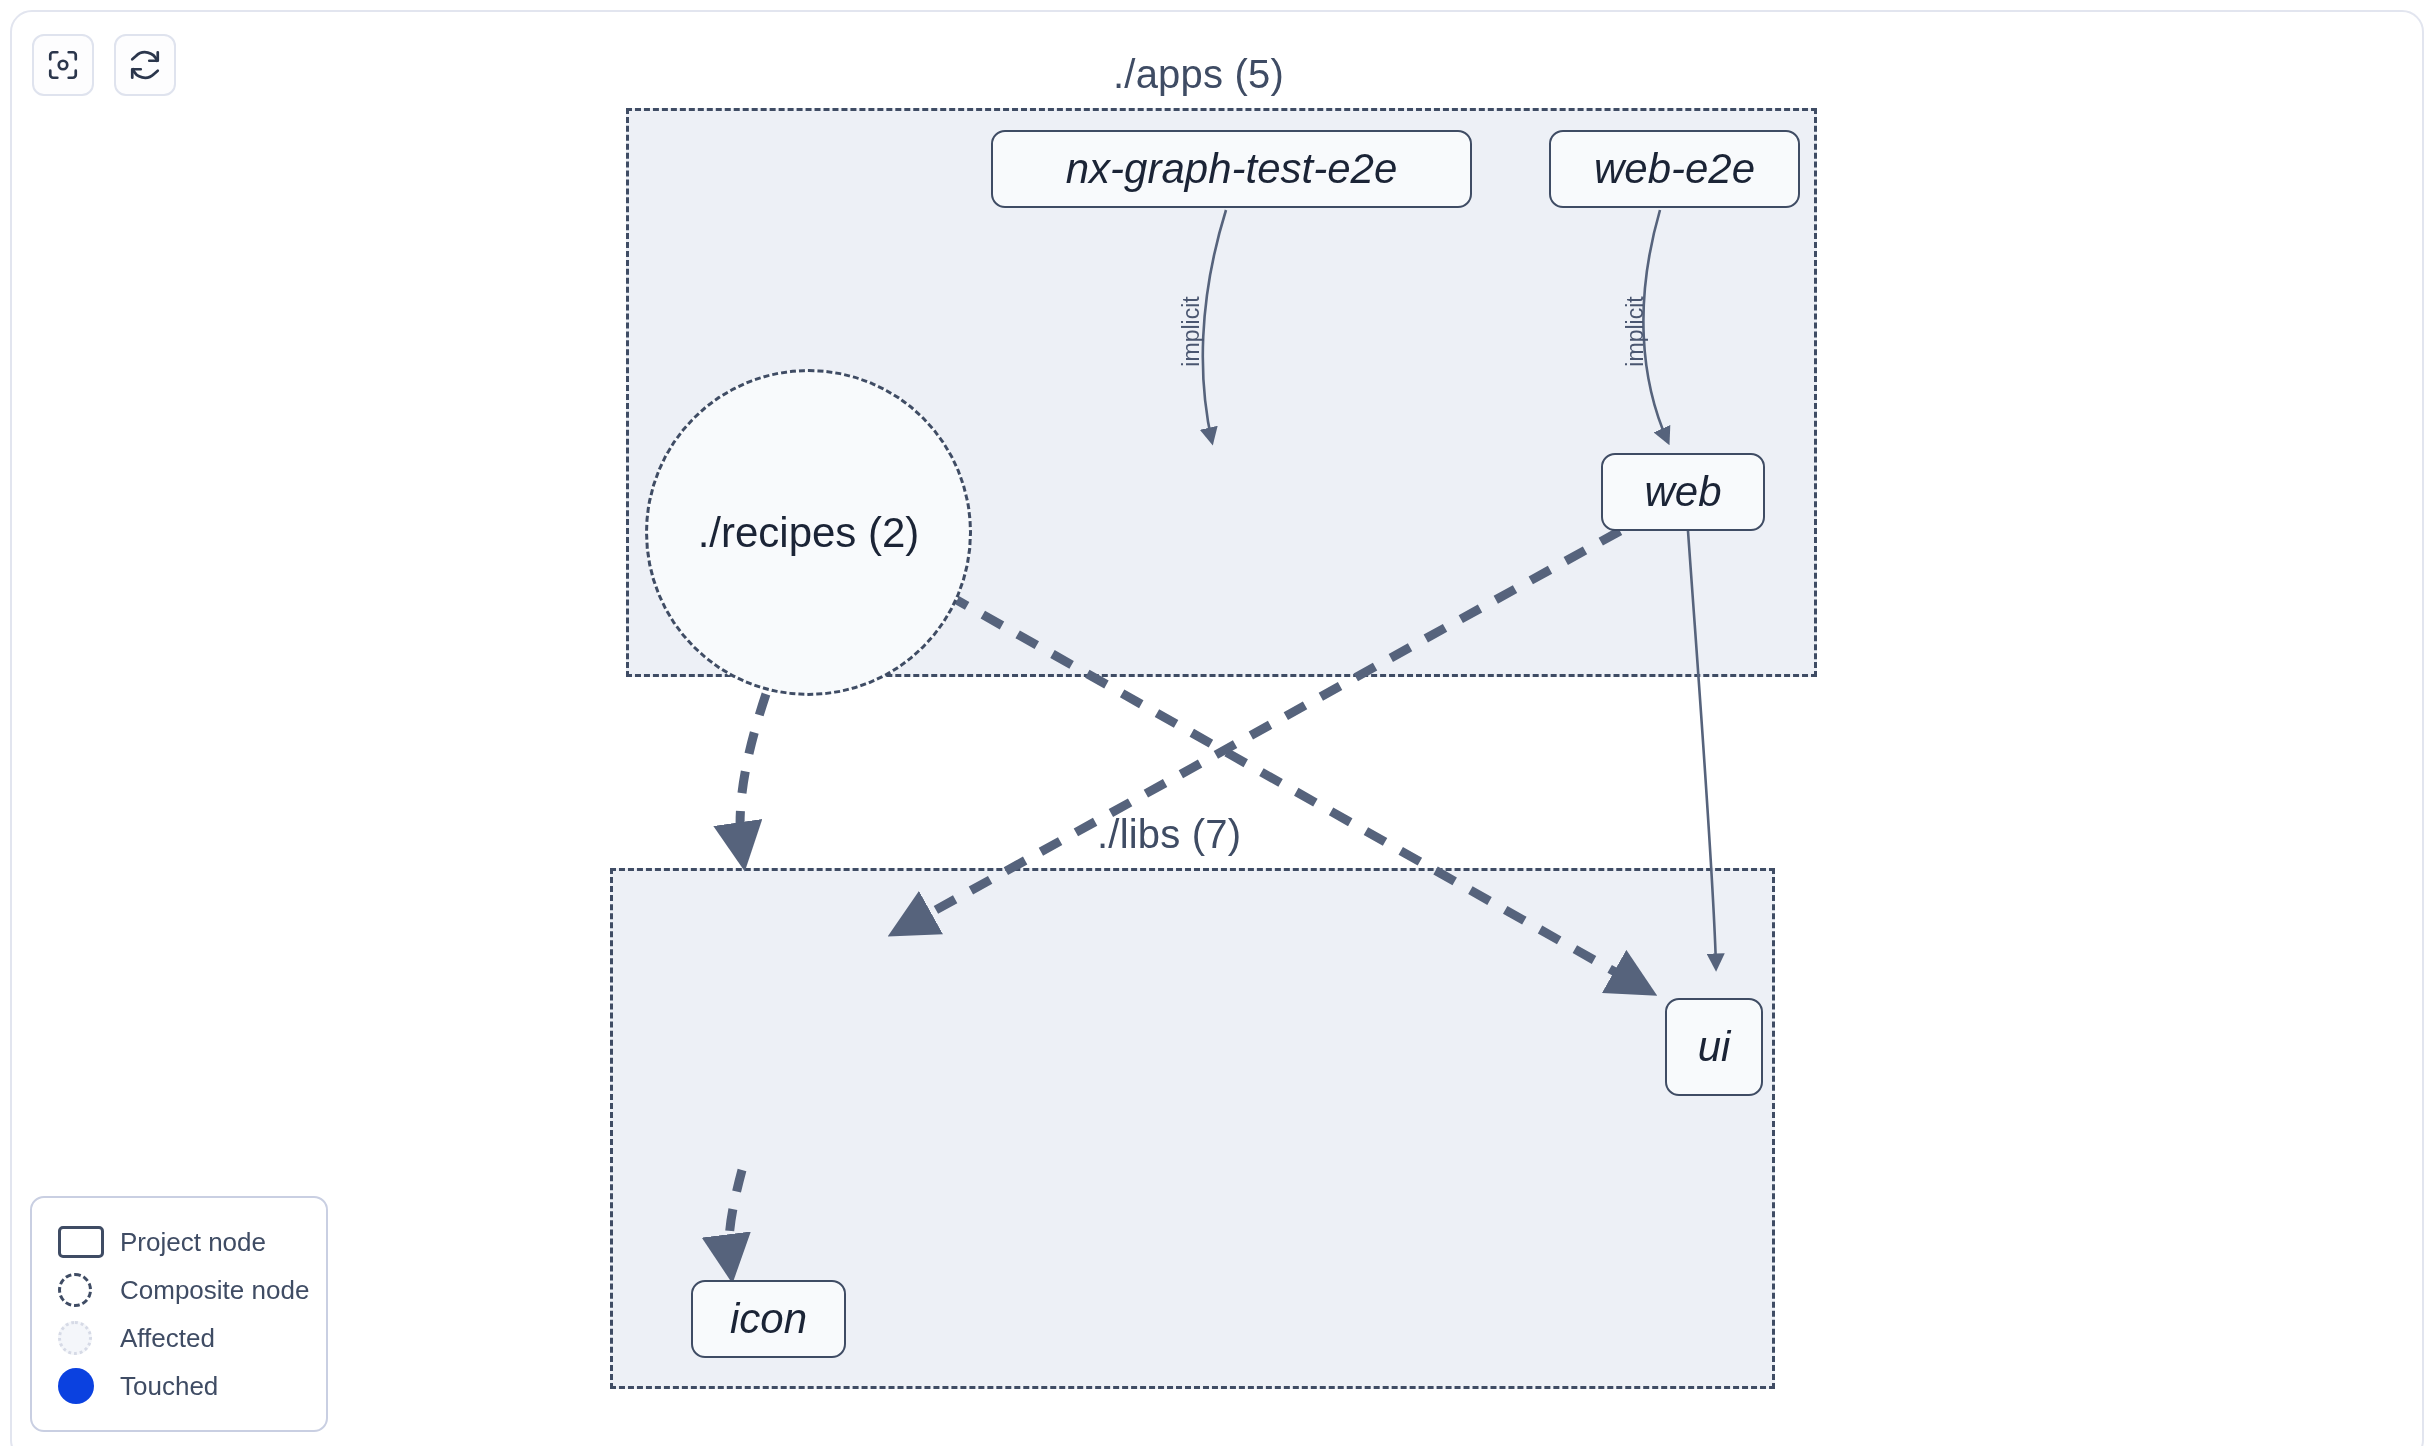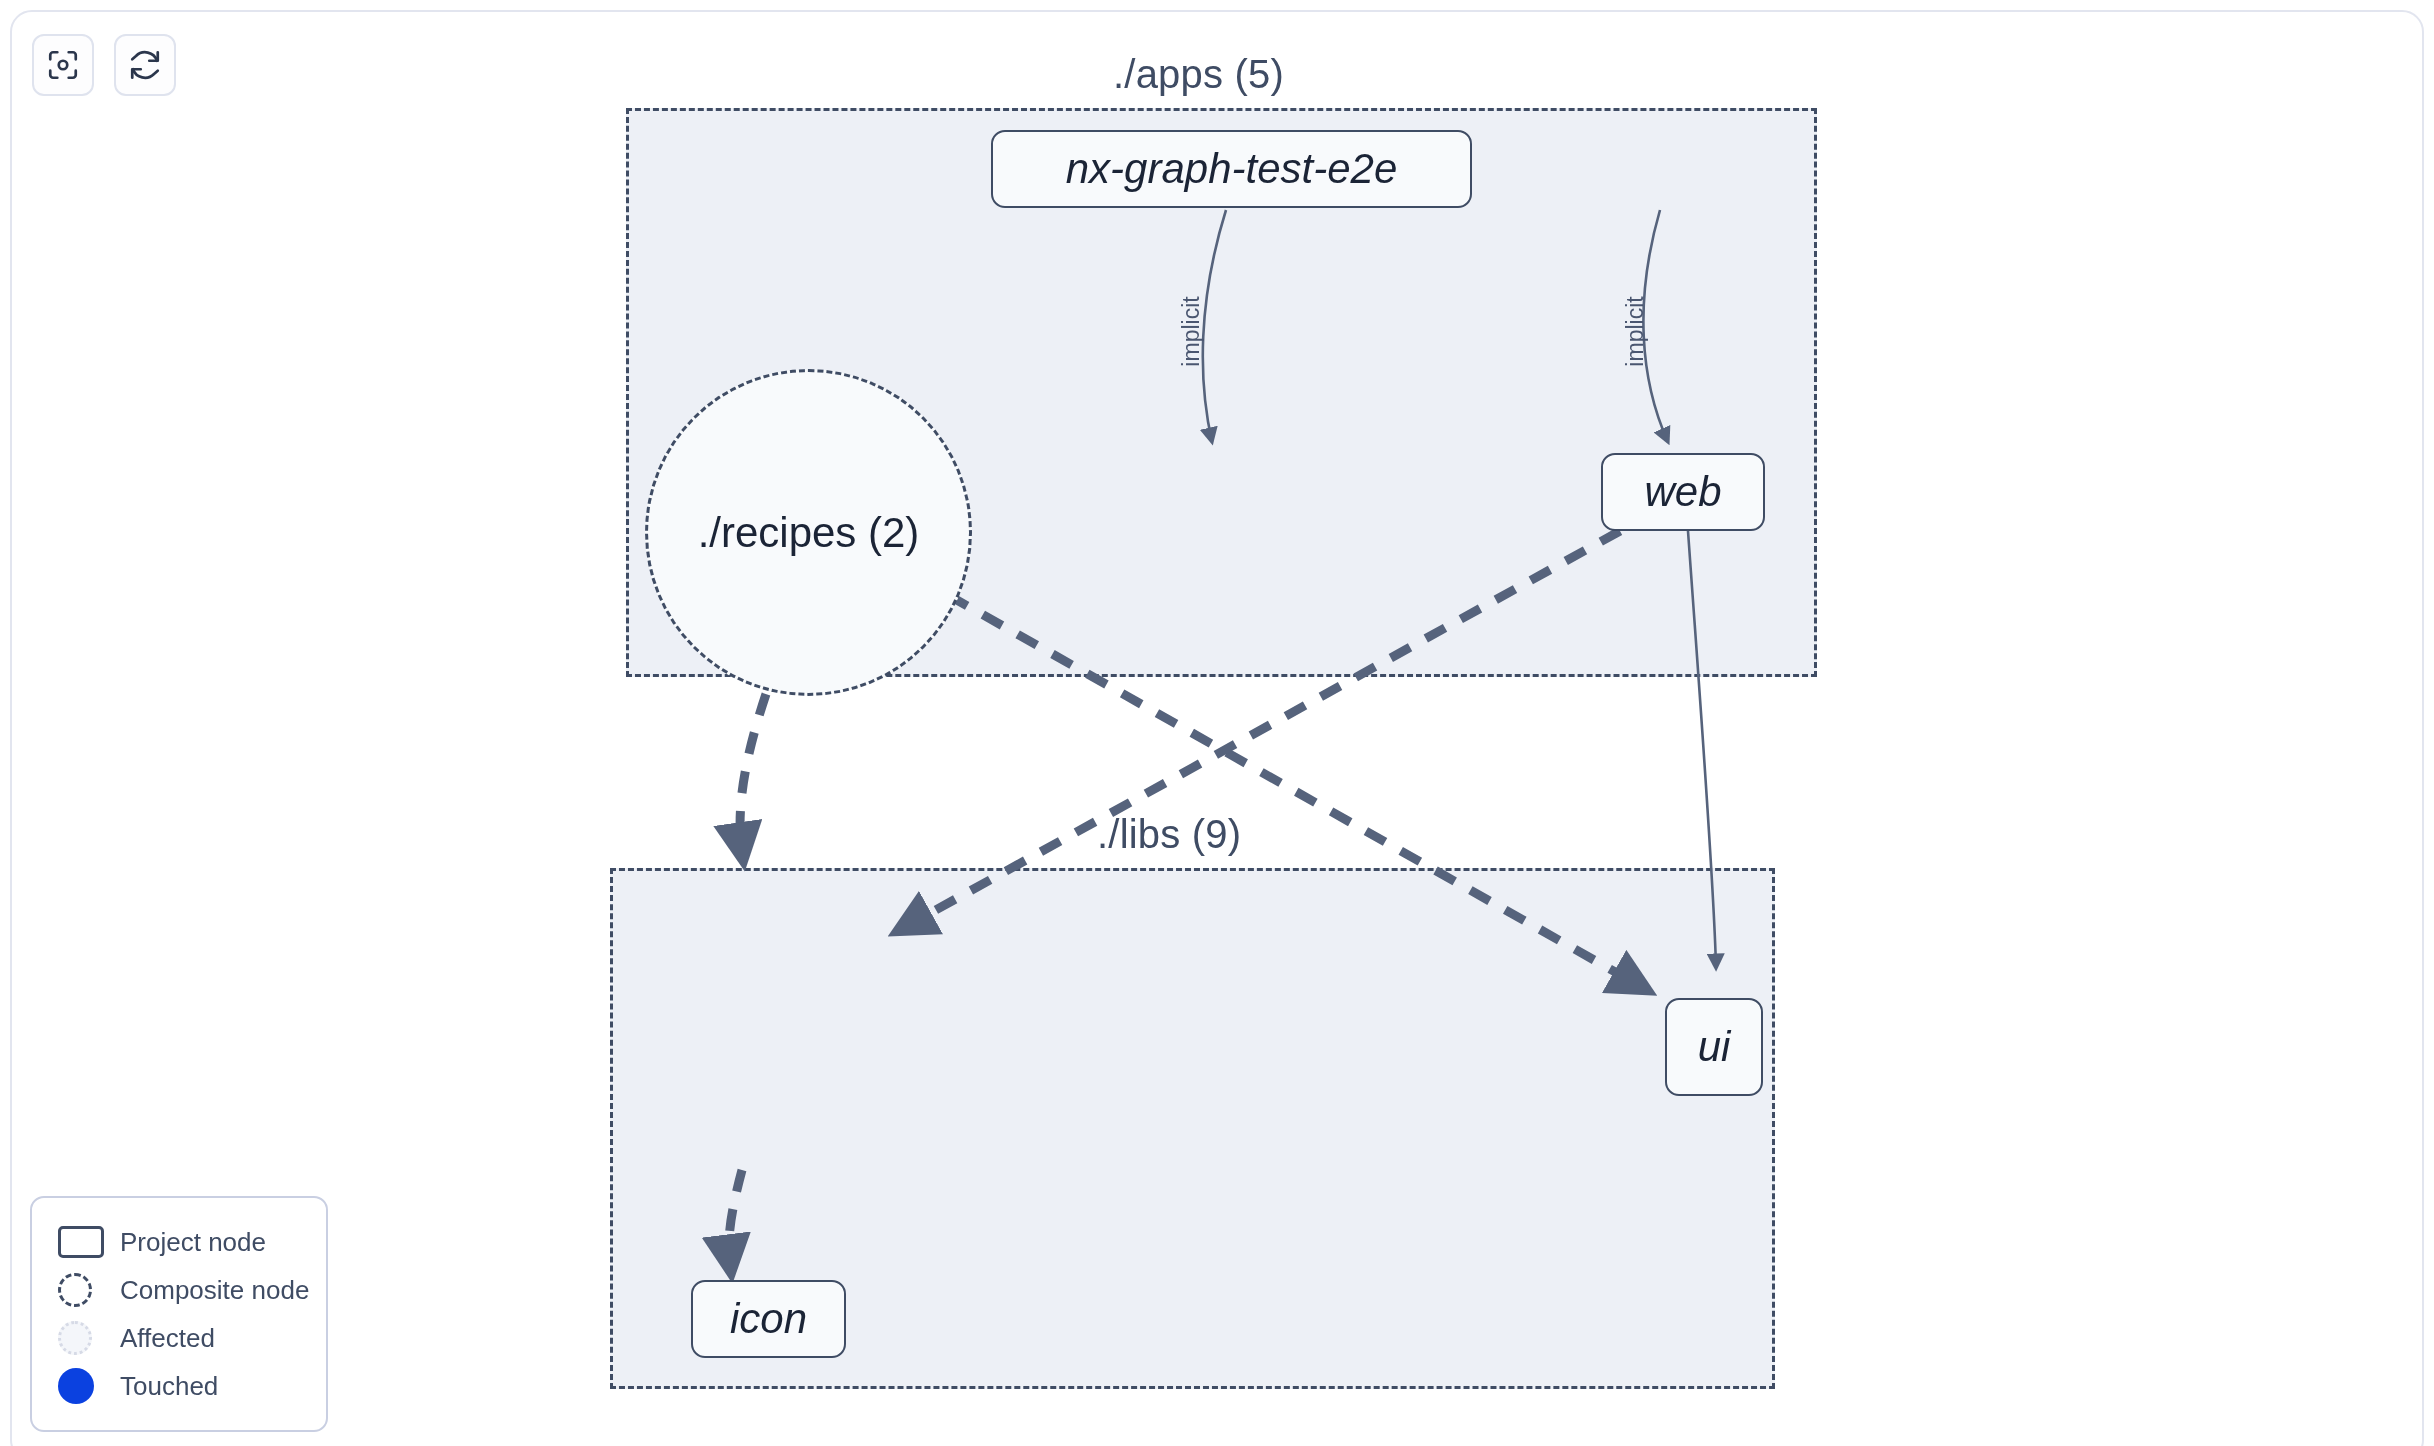--- a/index.html
+++ b/index.html
@@ -210,21 +210,21 @@
       </span>
     </button>
   </div>
 
   <div id="graph">
 
     <div class="group-box" style="left:626px; top:108px; width:1191px; height:569px;"></div>
     <div class="group-box" style="left:610px; top:868px; width:1165px; height:521px;"></div>
 
     <div class="group-label" style="left:1113px; top:52px;">./apps (5)</div>
-    <div class="group-label" style="left:1097px; top:812px;">./libs (9)</div>
+    <div class="group-label" style="left:1097px; top:812px;">./libs (7)</div>
 
     <svg id="edges" viewBox="0 0 2434 1446">
       <defs>
         <marker id="arrow-thin" viewBox="0 0 10 10" refX="8" refY="5" markerWidth="7" markerHeight="7" orient="auto-start-reverse">
           <path d="M 0 0 L 10 5 L 0 10 z" fill="#56637c"></path>
         </marker>
         <marker id="arrow-thick" viewBox="0 0 10 10" refX="6" refY="5" markerWidth="5.5" markerHeight="5.5" orient="auto-start-reverse">
           <path d="M 0 0 L 10 5 L 0 10 z" fill="#56637c"></path>
         </marker>
       </defs>
@@ -244,20 +244,23 @@
       <path d="M 742 1170 C 730 1215 727 1240 730 1264" fill="none" stroke="#56637c" stroke-width="9" stroke-dasharray="22 18" marker-end="url(#arrow-thick)"></path>
     </svg>
 
     <div class="edge-label" style="left:1146px; top:318px; width:90px; text-align:center;">implicit</div>
     <div class="edge-label" style="left:1590px; top:318px; width:90px; text-align:center;">implicit</div>
 
     <div class="node-rect" style="left:991px; top:130px; width:481px; height:78px;">
       <span class="node-label">nx-graph-test-e2e</span>
     </div>
 
+    <div class="node-rect" style="left:1549px; top:130px; width:251px; height:78px;">
+      <span class="node-label">web-e2e</span>
+    </div>
 
     <div class="node-circle" style="left:645px; top:369px; width:327px; height:327px;">
       <span class="node-label">./recipes (2)</span>
     </div>
 
 
     <div class="node-rect" style="left:1601px; top:453px; width:164px; height:78px;text-align:right;">
       <span class="node-label">web</span>
     </div>
 

